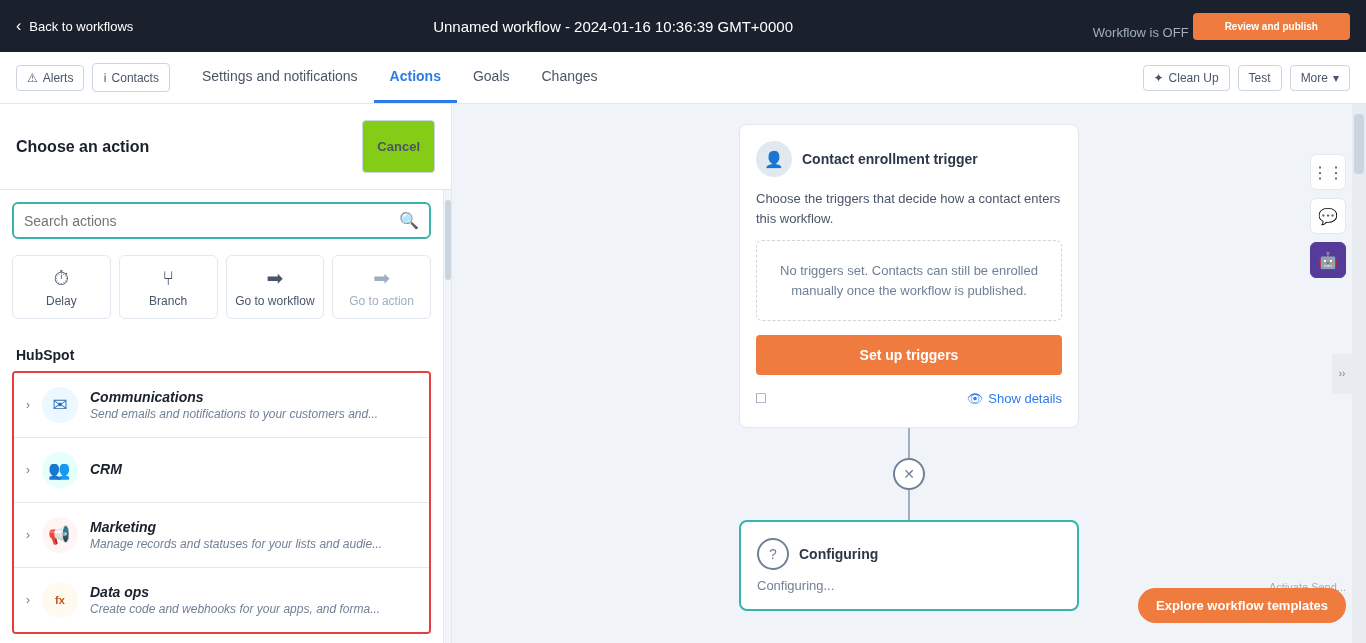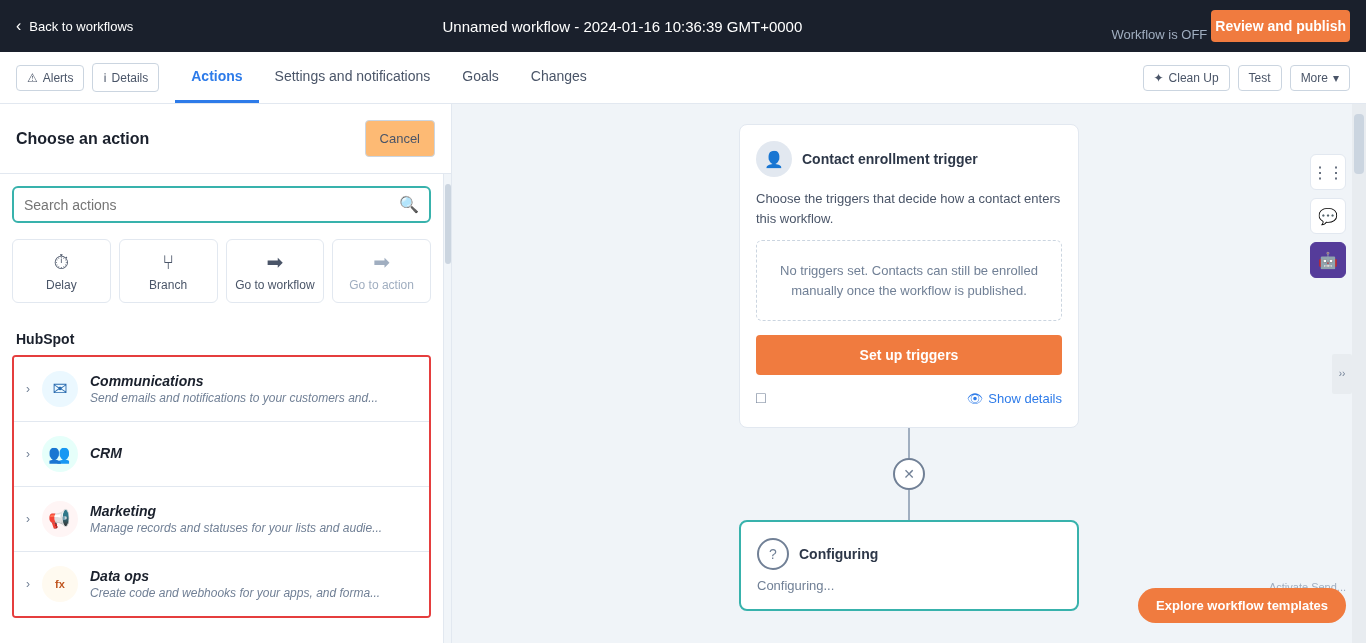--- a/index.html
+++ b/index.html
@@ -10,21 +10,21 @@
       display: flex; align-items: center; justify-content: space-between;
       background: #1a202c; color: #fff; height: 52px; padding: 0 16px;
     }
     .back-link { display: flex; align-items: center; gap: 8px; color: #fff; font-size: 13px; cursor: pointer; white-space: nowrap; }
     .back-arrow { font-size: 16px; }
     .workflow-title { font-size: 15px; font-weight: 500; color: #fff; }
     .header-right { display: flex; align-items: flex-end; gap: 4px; }
     .workflow-status { font-size: 13px; color: #a0aec0; }
     .review-btn {
       background: #f07b3f; color: #fff; border: none; border-radius: 4px;
-      padding: 8px 4px; font-size: 14px; font-weight: 600; cursor: pointer; white-space: nowrap;
+      padding: 8px 32px; font-size: 10px; font-weight: 600; cursor: pointer; white-space: nowrap;
     }
 
     
     .nav-bar {
       display: flex; align-items: center; background: #fff; border-bottom: 1px solid #e2e8f0;
       height: 52px; padding: 0 16px; gap: 0;
     }
     .nav-left { display: flex; align-items: center; gap: 8px; margin-right: 16px; }
     .alert-btn, .details-btn {
       display: flex; align-items: center; gap: 5px; border: 1px solid #cbd5e0;
@@ -42,21 +42,21 @@
       border-radius: 4px; padding: 5px 10px; font-size: 12px; background: #fff; cursor: pointer; color: #4a5568;
     }
 
     
     .main-content { display: flex; height: calc(643px - 104px); }
 
     
     .left-panel { width: 452px; background: #fff; border-right: 1px solid #e2e8f0; display: flex; flex-direction: column; flex-shrink: 0; }
     .left-panel-header { display: flex; align-items: center; justify-content: space-between; padding: 16px; border-bottom: 1px solid #e2e8f0; }
     .choose-action-title { font-size: 16px; font-weight: 600; color: #1a202c; }
-    .cancel-btn { border: 1px solid #cbd5e0; border-radius: 4px; padding: 10px 14px; font-size: 13px; background: #fdba74; cursor: pointer; color: #4a5568; }
+    .cancel-btn { border: 1px solid #cbd5e0; border-radius: 4px; padding: 18px 14px; font-size: 13px; background: #84cc16; cursor: pointer; color: #4a5568; font-weight: bold; }
     .left-panel-body { display: flex; flex: 1; overflow: hidden; }
     .left-panel-scroll { flex: 1; overflow-y: auto; padding: 12px 12px 12px 12px; }
 
     
     .search-box {
       display: flex; align-items: center; border: 2px solid #38b2ac; border-radius: 6px;
       padding: 7px 10px; margin-bottom: 16px; background: #fff;
     }
     .search-input { border: none; outline: none; flex: 1; font-size: 14px; color: #b91c1c; }
     .search-icon { color: #38b2ac; font-size: 16px; }
@@ -196,29 +196,29 @@
 </div>
 
 <div class="nav-bar">
   <div class="nav-left">
     <button class="alert-btn">
       <span>⚠</span>
       <span>Alerts</span>
     </button>
     <button class="details-btn">
       <span>ℹ</span>
-      <span>Details</span>
+      <span>Contacts</span>
     </button>
   </div>
   <div class="nav-tabs">
+    <div class="nav-tab">
+      <span>Settings and notifications</span>
+    </div>
     <div class="nav-tab active">
       <span>Actions</span>
-    </div>
-    <div class="nav-tab">
-      <span>Settings and notifications</span>
     </div>
     <div class="nav-tab">
       <span>Goals</span>
     </div>
     <div class="nav-tab">
       <span>Changes</span>
     </div>
   </div>
   <div class="nav-right">
     <button class="cleanup-btn">

